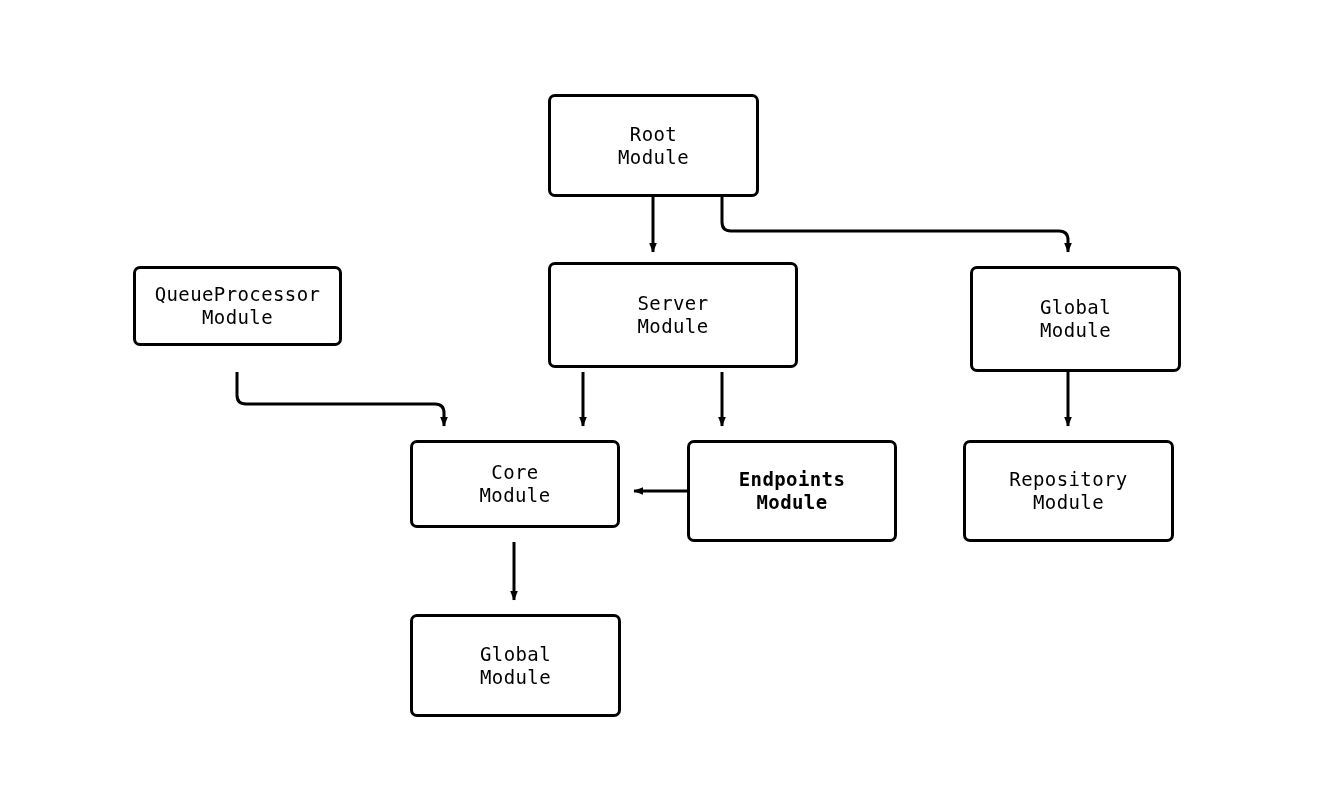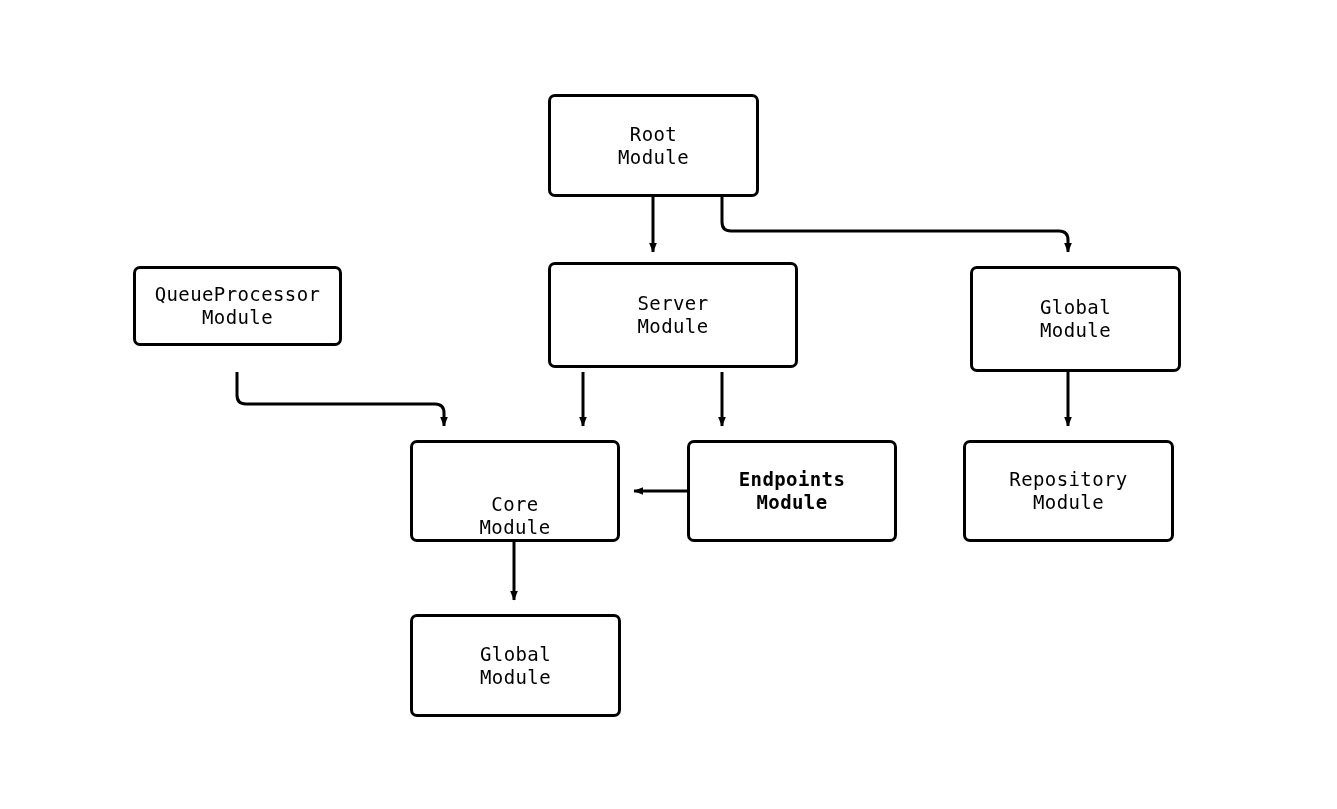--- a/index.html
+++ b/index.html
@@ -86,21 +86,21 @@
   <div class="node" style="left:548px; top:262px; width:250px; height:106px;">
     <div class="node-label">Server</div>
     <div class="node-label">Module</div>
   </div>
 
   <div class="node" style="left:970px; top:266px; width:211px; height:106px;">
     <div class="node-label">Global</div>
     <div class="node-label">Module</div>
   </div>
 
-  <div class="node" style="left:410px; top:440px; width:210px; height:102px;justify-content:flex-end;">
+  <div class="node" style="left:410px; top:440px; width:210px; height:88px;">
     <div class="node-label">Core</div>
     <div class="node-label">Module</div>
   </div>
 
   <div class="node" style="left:687px; top:440px; width:210px; height:102px;font-weight:bold;">
     <div class="node-label">Endpoints</div>
     <div class="node-label">Module</div>
   </div>
 
   <div class="node" style="left:963px; top:440px; width:211px; height:102px;">

